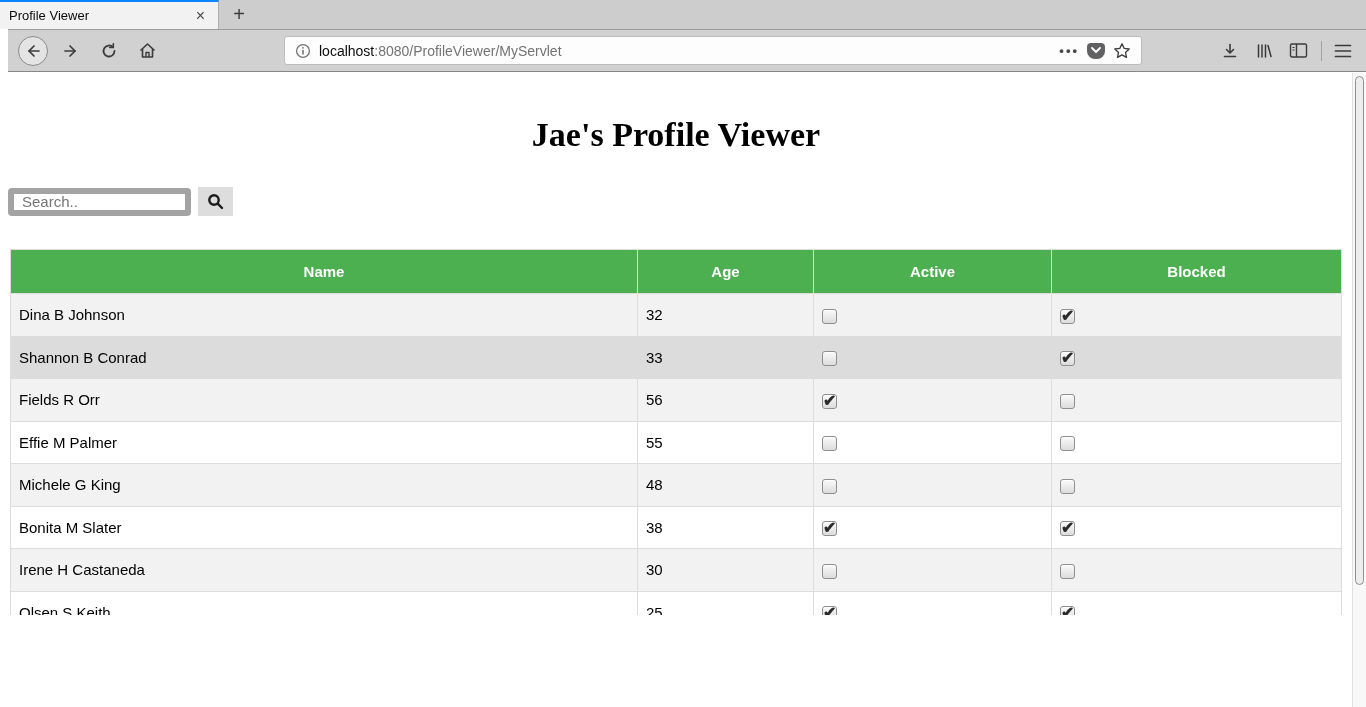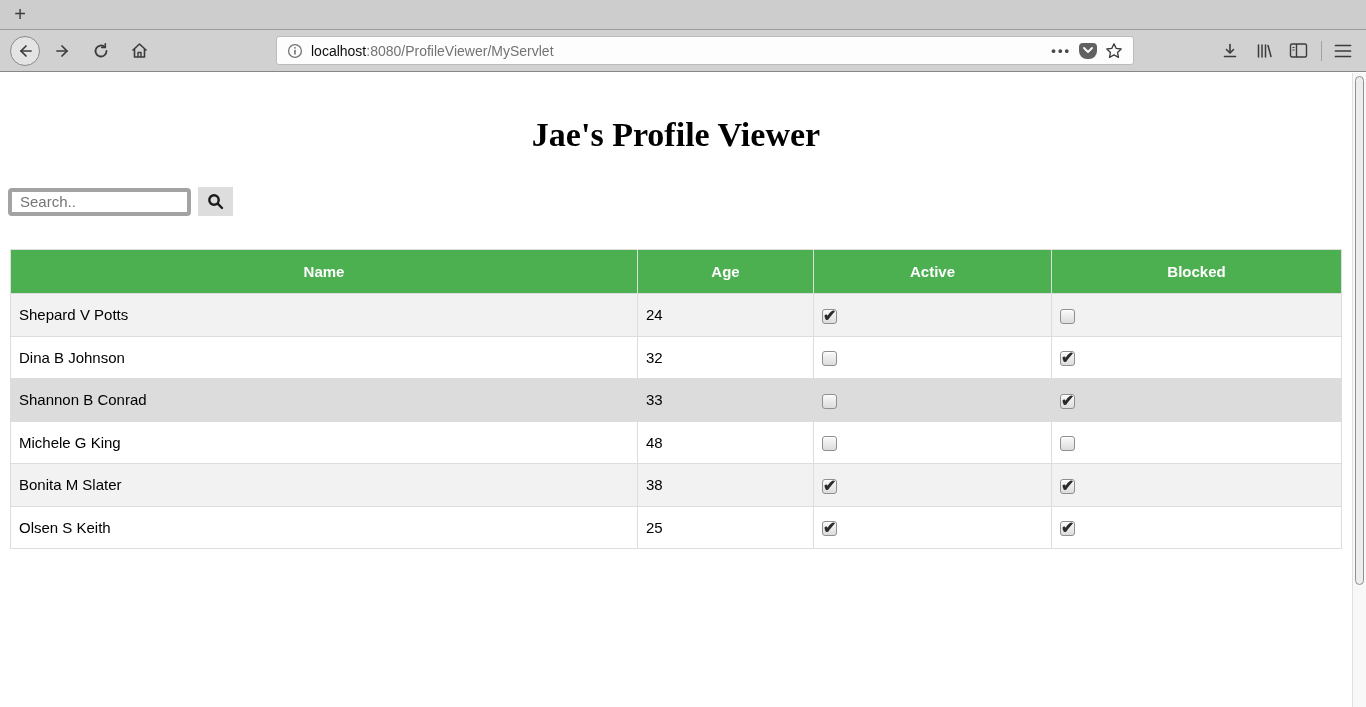--- a/index.html
+++ b/index.html
@@ -21,21 +21,21 @@
   .tabbar{height:29px;background:var(--tabbar-gray);display:flex;align-items:stretch;}
   .tab{width:219px;background:#f2f2f2;border-top:2px solid var(--tab-accent);
        border-right:1px solid #aeaeae;display:flex;align-items:center;padding:0 9px;}
   .tab-title{font-size:13px;color:#0c0c0d;flex:1;white-space:nowrap;overflow:hidden;}
   .tab-close{font-size:16px;color:#4a4a4a;line-height:1;padding:2px 4px;cursor:default;}
   .newtab{width:40px;display:flex;align-items:center;justify-content:center;
           font-size:20px;font-weight:300;color:#3b3b3b;}
 
   
   .toolbar{height:43px;background:var(--chrome-gray);border-top:1px solid #9b9b9b;
-           border-bottom:1px solid #878787;display:flex;align-items:center;padding:0 10px;}
+           border-bottom:1px solid #878787;display:flex;align-items:center;padding:0 10px;margin-left:8px;}
   .navbtn{width:30px;height:30px;display:flex;align-items:center;justify-content:center;
           color:var(--icon-dark);flex:0 0 auto;}
   .navbtn.circle{border:1px solid #8a8a8a;border-radius:50%;background:#e4e4e4;}
   .navbtn + .navbtn{margin-left:8px;}
   .urlbar{margin-left:122px;width:858px;height:29px;background:#fdfdfd;
           border:1px solid #bcbcbe;border-radius:3px;display:flex;align-items:center;
           padding:0 10px;gap:8px;}
   .url-host{font-size:14px;color:#0c0c0d;}
   .url-path{font-size:14px;color:#737373;}
   .urlbar-spacer{flex:1;}
@@ -48,21 +48,21 @@
   .vsep{width:1px;height:20px;background:#a2a2a2;margin-left:10px;}
   .hamburger{margin-left:9px;}
 
   
   .content{position:absolute;top:73px;left:0;width:1352px;height:542px;
            background:#fff;overflow:hidden;}
   h1.page-title{font-family:"Liberation Serif",serif;font-size:34px;font-weight:bold;
                 text-align:center;color:#000;margin:43px 0 0 0;}
   .search-row{display:flex;align-items:center;margin:33px 0 0 8px;}
   .search-input{width:183px;height:28px;font-size:15px;font-family:"Liberation Sans",sans-serif;
-                padding:4px 8px;border:4px solid #a3a3a3;border-radius:4px;color:#000;}
+                padding:4px 8px;border:6px solid #a3a3a3;border-radius:4px;color:#000;}
   .search-input::placeholder{color:#757575;}
   .search-btn{width:35px;height:29px;margin-left:7px;background:#ddd;border:none;
               display:flex;align-items:center;justify-content:center;cursor:pointer;}
 
   table.profiles{border-collapse:collapse;table-layout:fixed;width:1331px;
                  margin:33px 0 0 10px;font-size:15px;}
   table.profiles th{background:var(--header-green);color:#fff;font-weight:bold;
                     text-align:center;padding:13px 20px;border:1px solid var(--table-border);}
   table.profiles td{padding:12px 8px;border:1px solid var(--table-border);
                     color:#000;text-align:left;vertical-align:middle;}
@@ -83,20 +83,24 @@
                 background:#ededed;border:1px solid #909090;border-radius:6px;}
 
   svg{display:block;}
 </style>
 </head>
 <body>
 
 <div class="browser">
 
   <div class="tabbar">
+    <div class="tab">
+      <span class="tab-title">Profile Viewer</span>
+      <span class="tab-close">×</span>
+    </div>
     <div class="newtab">
       <span>+</span>
     </div>
   </div>
 
   <div class="toolbar">
     <div class="navbtn circle">
       <span>
         <svg width="18" height="18" viewBox="0 0 18 18" fill="none" stroke="#3b3b3b" stroke-width="1.7" stroke-linecap="round" stroke-linejoin="round">
             <path d="M10 4 L5 9 L10 14"></path>
@@ -214,50 +218,62 @@
       <thead>
         <tr>
             <th>Name</th>
             <th>Age</th>
             <th>Active</th>
             <th>Blocked</th>
           </tr>
       </thead>
       <tbody>
           <tr>
-            <td>Shepard V Potts</td>
-            <td>24</td>
-            <td><span class="cb checked"></span></td>
-            <td><span class="cb"></span></td>
-          </tr>
-          <tr>
             <td>Dina B Johnson</td>
             <td>32</td>
             <td><span class="cb"></span></td>
             <td><span class="cb checked"></span></td>
           </tr>
           <tr class="highlight">
             <td>Shannon B Conrad</td>
             <td>33</td>
             <td><span class="cb"></span></td>
             <td><span class="cb checked"></span></td>
           </tr>
           <tr>
+            <td>Fields R Orr</td>
+            <td>56</td>
+            <td><span class="cb checked"></span></td>
+            <td><span class="cb"></span></td>
+          </tr>
+          <tr>
+            <td>Effie M Palmer</td>
+            <td>55</td>
+            <td><span class="cb"></span></td>
+            <td><span class="cb"></span></td>
+          </tr>
+          <tr>
             <td>Michele G King</td>
             <td>48</td>
             <td><span class="cb"></span></td>
             <td><span class="cb"></span></td>
           </tr>
           <tr>
             <td>Bonita M Slater</td>
             <td>38</td>
             <td><span class="cb checked"></span></td>
             <td><span class="cb checked"></span></td>
           </tr>
           <tr>
+            <td>Irene H Castaneda</td>
+            <td>30</td>
+            <td><span class="cb"></span></td>
+            <td><span class="cb"></span></td>
+          </tr>
+          <tr>
             <td>Olsen S Keith</td>
             <td>25</td>
             <td><span class="cb checked"></span></td>
             <td><span class="cb checked"></span></td>
           </tr>
         </tbody>
     </table>
   </div>
 
   <div class="scrollbar">

